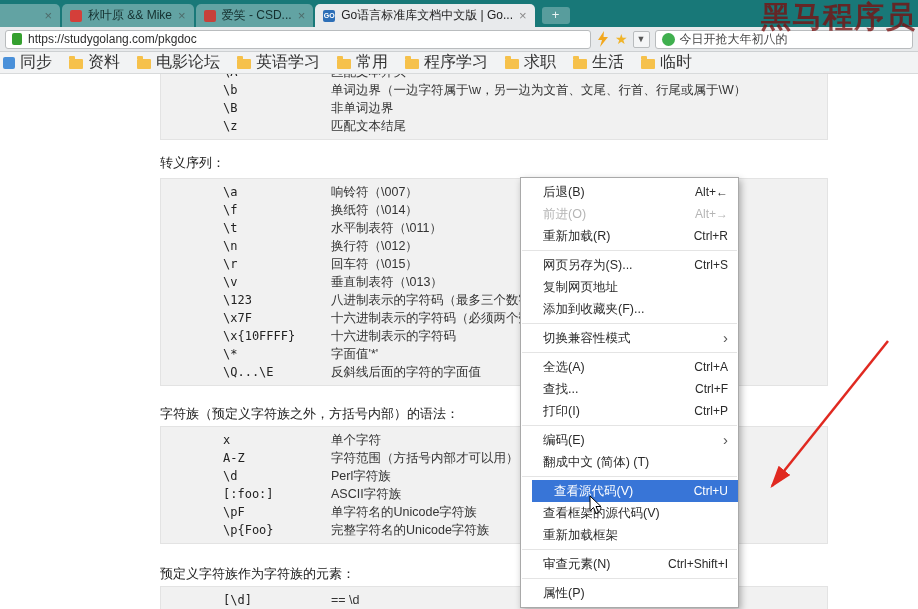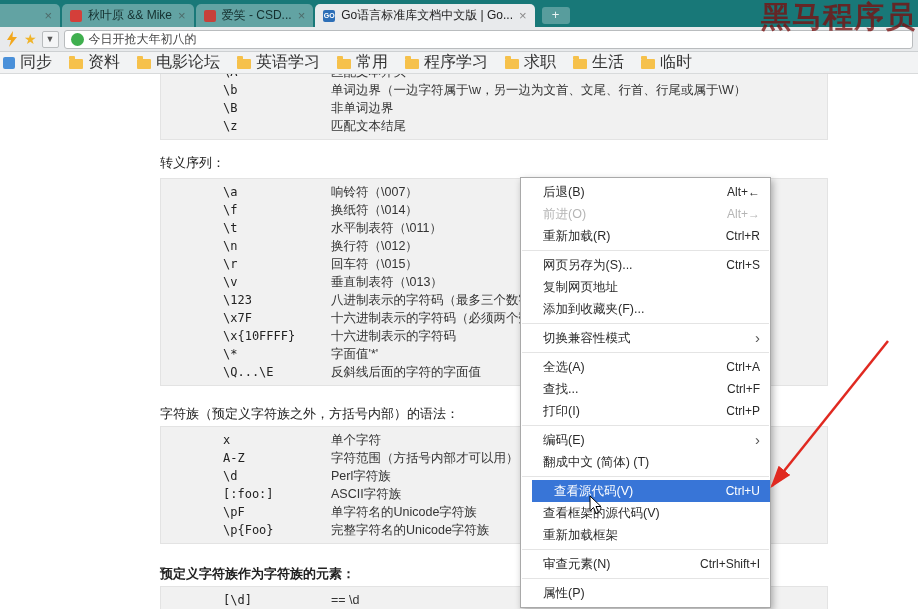--- a/index.html
+++ b/index.html
@@ -54,25 +54,25 @@
   .docbox{position:absolute;left:160px;width:668px;background:#f1f1f1;border:1px solid #e3e3e3;padding:4px 0;}
   .docrow{position:relative;height:18px;line-height:18px;}
   .docrow .code{position:absolute;left:62px;font-family:"DejaVu Sans Mono",monospace;font-size:12px;color:#222;white-space:pre;}
   .docrow .desc{position:absolute;left:170px;font-size:12.5px;color:#333;white-space:nowrap;}
   .docheading{position:absolute;left:160px;font-size:13px;color:#222;text-align:right;}
   #box-intro{top:-16px;}
   #h-escape{top:80px;}
   #box-escape{top:104px;}
   #h-charclass{top:331px;}
   #box-charclass{top:352px;}
-  #h-predef{top:491px;font-weight:bold;}
+  #h-predef{top:491px;}
   #box-predef{top:512px;}
 
   
-  .context-menu{position:absolute;left:520px;top:177px;width:251px;background:#fff;border:1px solid #a9a9a9;
+  .context-menu{position:absolute;left:520px;top:177px;width:219px;background:#fff;border:1px solid #a9a9a9;
                 box-shadow:2px 3px 7px rgba(0,0,0,.3);padding:3px 0;z-index:10;}
   .menu-item{height:22px;display:flex;align-items:center;justify-content:space-between;
              padding:0 10px 0 22px;font-size:12.5px;color:#2a2a2a;}
   .mi-shortcut{color:#2a2a2a;font-size:12px;}
   .menu-item.disabled,.menu-item.disabled .mi-shortcut{color:#b5b5b5;}
   .menu-item.highlighted{background:#3875d7;color:#fff;margin-left:11px;}
   .menu-item.highlighted .mi-shortcut{color:#fff;}
   .menu-item.separator{height:0;border-top:1px solid #e4e4e4;margin:3px 1px;padding:0;}
   .has-submenu .mi-shortcut::after{content:"\203A";font-size:15px;line-height:1;color:#555;}
 
@@ -110,20 +110,24 @@
       <div class="tab active">
         <span class="favicon" style="background: rgb(45, 111, 183);">GO</span>
         <span class="tab-title">Go语言标准库文档中文版 | Go...</span>
         <span class="tab-close">×</span>
       </div>
 
     <div class="newtab">+</div>
   </div>
 
   <div class="toolbar">
+    <div class="urlbox">
+      <span class="page-icon"></span>
+      <span class="url-text">https://studygolang.com/pkgdoc</span>
+    </div>
     <span class="bolt-wrap">
       <svg width="14" height="16" viewBox="0 0 14 16">
           <polygon points="8,0 2,9 6,9 4,16 12,6 7.5,6" fill="#f2a71d"></polygon>
         </svg>
     </span>
     <span class="star-icon">★</span>
     <span class="dropdown-btn">▼</span>
     <div class="searchbox">
       <span class="search-icon"></span>
       <span class="search-text">今日开抢大年初八的</span>

